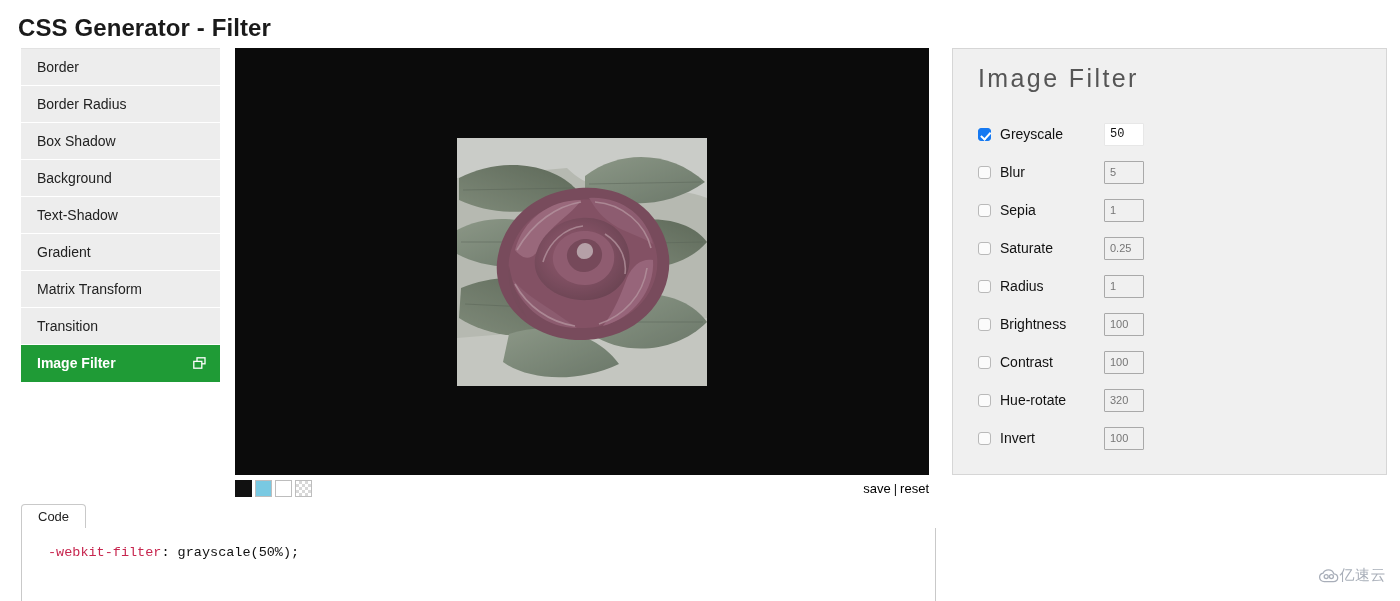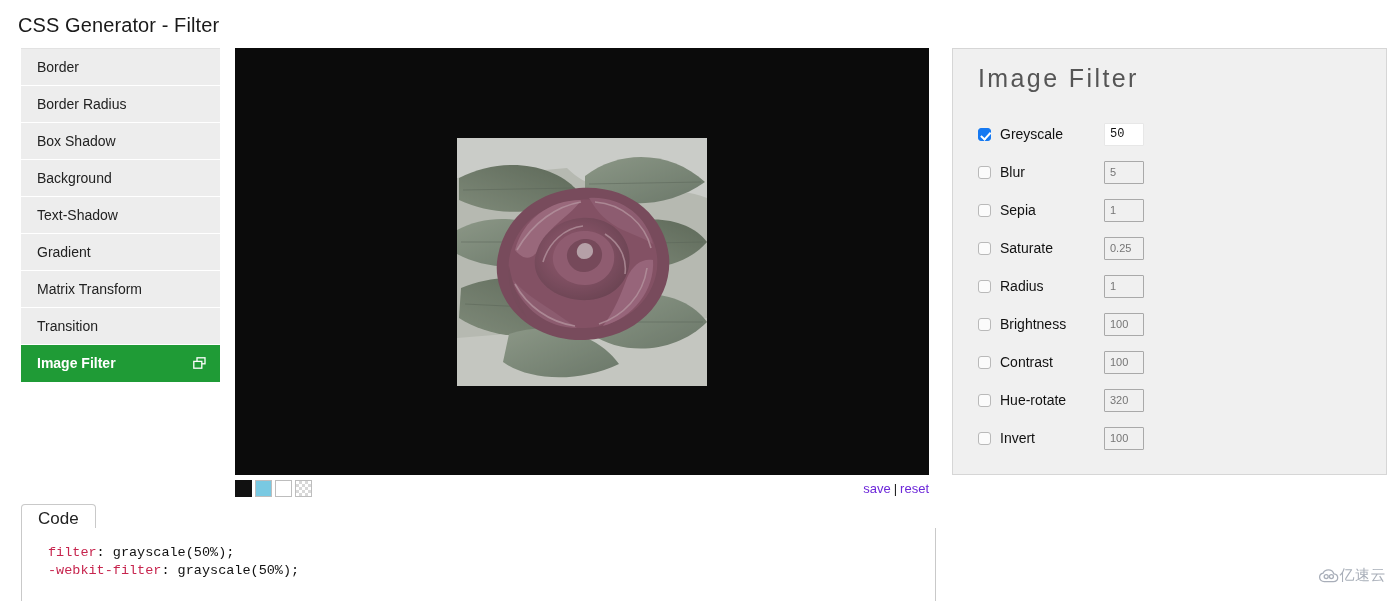--- a/index.html
+++ b/index.html
@@ -8,21 +8,21 @@
     width: 1400px; height: 601px;
     background: #ffffff;
     font-family: "Liberation Sans", sans-serif;
     overflow: hidden;
   }
   #app { position: relative; width: 1400px; height: 601px; }
 
   
   .page-title {
     position: absolute; left: 18px; top: 14px;
-    font-size: 20px; color: #1a1a1a; font-weight: 400;
+    font-size: 24px; color: #1a1a1a; font-weight: 700;
     letter-spacing: 0.1px;
   }
 
   
   .sidebar {
     position: absolute; left: 21px; top: 48px;
     width: 199px;
     background: #0f172a;
     border-top: 1px solid #e2e2e2;
   }
@@ -80,21 +80,21 @@
       linear-gradient(45deg, #d8d8d8 25%, transparent 25%, transparent 75%, #d8d8d8 75%);
     background-size: 6px 6px;
     background-position: 0 0, 3px 3px;
     background-color: #ffffff;
   }
 
   .save-reset {
     position: absolute; right: 471px; top: 481px;
     font-size: 13px; color: #1a1a1a;
   }
-  .save-reset a { color: #6d28d9; text-decoration: none; cursor: pointer; }
+  .save-reset a { color: #000000; text-decoration: none; cursor: pointer; }
   .save-reset .sep { margin: 0 3px; color: #1a1a1a; }
 
   
   .filter-panel {
     position: absolute; left: 952px; top: 48px;
     width: 435px; height: 427px;
     background: #f0f0f0;
     border: 1px solid #d6d6d6;
   }
   .filter-title {
@@ -152,21 +152,21 @@
   }
 
   
   .code-tabbar {
     position: absolute; left: 21px; top: 504px;
     width: 915px; height: 25px;
   }
   .code-tab {
     position: absolute; left: 0; top: 0;
     padding: 4px 16px 5px 16px;
-    font-size: 17px; color: #222;
+    font-size: 13px; color: #222;
     background: #ffffff;
     border: 1px solid #c9c9c9;
     border-bottom: none;
     border-radius: 4px 4px 0 0;
     cursor: pointer;
   }
   .code-tab-fill {
     position: absolute; left: 85px; right: 0; bottom: 0;
     height: 1px; background: #c9c9c9;
   }
@@ -351,21 +351,20 @@
           <input type="text" class="f-input" placeholder="100" style="">
         </div>
       </div>
   </div>
 
   <div class="code-tabbar">
     <div class="code-tab">Code</div>
     <div class="code-tab-fill"></div>
   </div>
   <div class="code-body" id="code-body">
-      <div class="code-line"><span class="prop">filter</span><span>: grayscale(50%);</span></div>
       <div class="code-line"><span class="prop">-webkit-filter</span><span>: grayscale(50%);</span></div>
     </div>
 
   <div class="watermark">
     <svg width="22" height="16" viewBox="0 0 22 16">
       <path d="M6.2 13.6c-2.6 0-4.6-1.9-4.6-4.3 0-2.1 1.5-3.8 3.6-4.2C6 3.1 8 1.9 10.3 1.9c2.6 0 4.8 1.6 5.5 3.9 2.2.2 3.9 1.9 3.9 4 0 2.2-1.9 3.8-4.4 3.8H6.2z" fill="none" stroke="#9aa1ad" stroke-width="1.3"></path>
       <circle cx="8.2" cy="8.6" r="2" fill="none" stroke="#9aa1ad" stroke-width="1.3"></circle>
       <circle cx="13.4" cy="8.6" r="2" fill="none" stroke="#9aa1ad" stroke-width="1.3"></circle>
     </svg>
     <span class="wm-text">亿速云</span>

